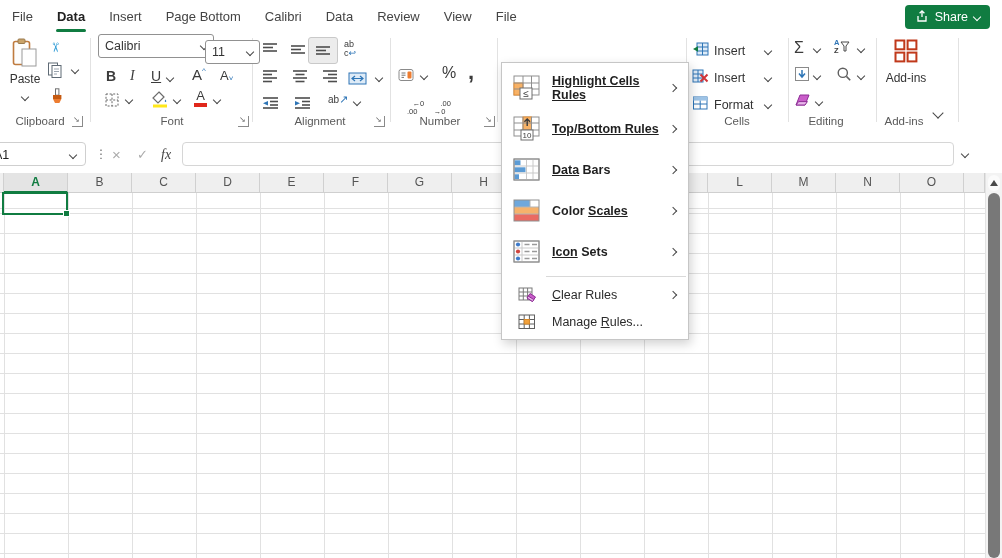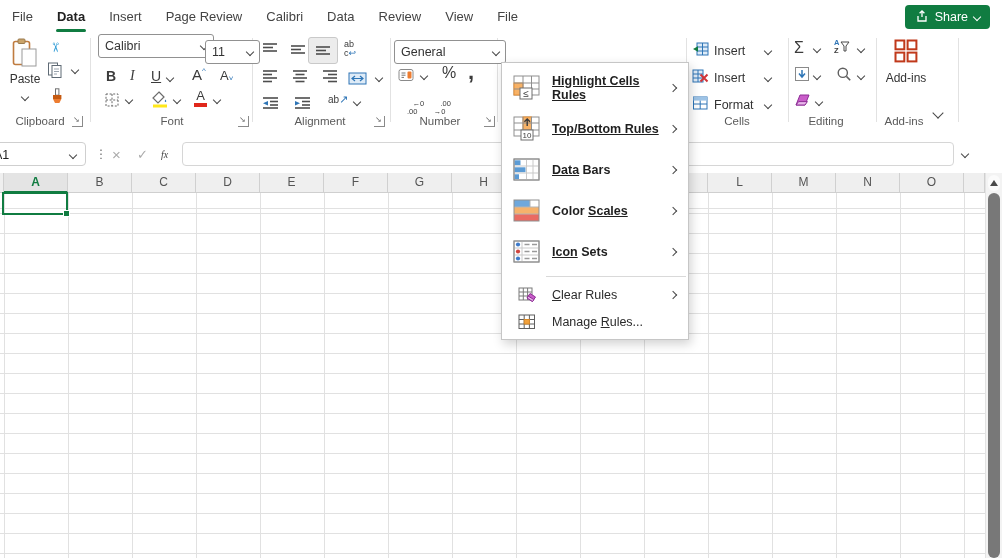--- a/index.html
+++ b/index.html
@@ -81,21 +81,21 @@
 </head>
 <body>
 
 <div id="app">
 
   <div id="menubar">
     <div id="tabs">
         <span class="tab">File</span>
         <span class="tab active">Data</span>
         <span class="tab">Insert</span>
-        <span class="tab">Page Review</span>
+        <span class="tab">Page Bottom</span>
         <span class="tab">Calibri</span>
         <span class="tab">Data</span>
         <span class="tab">Review</span>
         <span class="tab">View</span>
         <span class="tab">File</span>
       </div>
     <div id="share-btn">
       <span>
         <svg width="14" height="14" viewBox="0 0 14 14">
             <path d="M3 7v5h8V7" fill="none" stroke="#fff" stroke-width="1.3"></path>
@@ -249,24 +249,20 @@
           <line x1="1" y1="12" x2="16" y2="12"></line>
           <polygon points="1,5 6,7.3 1,9.6" fill="#2e75b6" stroke="none"></polygon>
         </svg></span>
     <span class="abs" style="left:328px;top:60px;font-size:10px;color:#3b3b3b;cursor:pointer">
       <span>ab</span><span style="color:#2e75b6;font-size:11px">↗</span>
     </span>
     <span class="chev abs" style="left:354px;top:66px"></span>
     <div class="grp-label" style="left:268px;width:104px">Alignment</div>
     <span class="launcher" style="left:374px"></span>
 
-    <div class="combo" style="left:394px;top:7px;width:98px">
-      <span>General</span>
-      <span class="chev"></span>
-    </div>
     <span class="abs" style="left:398px;top:34px;cursor:pointer">
       <svg width="17" height="16" viewBox="0 0 17 16">
           <rect x="1" y="2.5" width="14" height="11" rx="2" fill="#fff" stroke="#8a8a8a"></rect>
           <path d="M3.5 6h4M3.5 8.2h4M3.5 10.4h2.5" stroke="#747474"></path>
           <rect x="9.5" y="4.5" width="4" height="7" rx="1" fill="#ed7d31"></rect>
         </svg></span>
     <span class="chev abs" style="left:421px;top:40px"></span>
     <span class="abs" style="left:442px;top:31px;font-size:16px;color:#3b3b3b;cursor:pointer">%</span>
     <span class="abs" style="left:468px;top:26px;font-size:22px;font-weight:bold;color:#3b3b3b;cursor:pointer">,</span>
     <div class="two-line abs" style="left:400px;top:59px">
@@ -356,21 +352,21 @@
   </div>
 
   <div id="formulabar">
     <div id="name-box">
       <span>A1</span>
       <span class="chev"></span>
     </div>
     <span class="fbar-glyph" style="left:95px;font-size:12px;color:#707070">⋮</span>
     <span class="fbar-glyph" style="left:112px;font-size:15px;color:#ababab;cursor:pointer">×</span>
     <span class="fbar-glyph" style="left:137px;font-size:13px;color:#ababab;cursor:pointer">✓</span>
-    <span class="fbar-glyph" style="left:161px;font-size:10px;color:#444;font-family:'Liberation Serif',serif;font-style:italic;cursor:pointer">fx</span>
+    <span class="fbar-glyph" style="left:161px;font-size:14px;color:#444;font-family:'Liberation Serif',serif;font-style:italic;cursor:pointer">fx</span>
     <div id="fx-input">
       <span style="font-size:12px;line-height:22px;padding-left:6px"></span>
     </div>
     <span class="chev abs" style="left:962px;top:15px"></span>
   </div>
 
   <div id="grid">
     <div id="col-headers">
         <div class="col-stub"></div>
         <div class="col-h sel">A</div>

